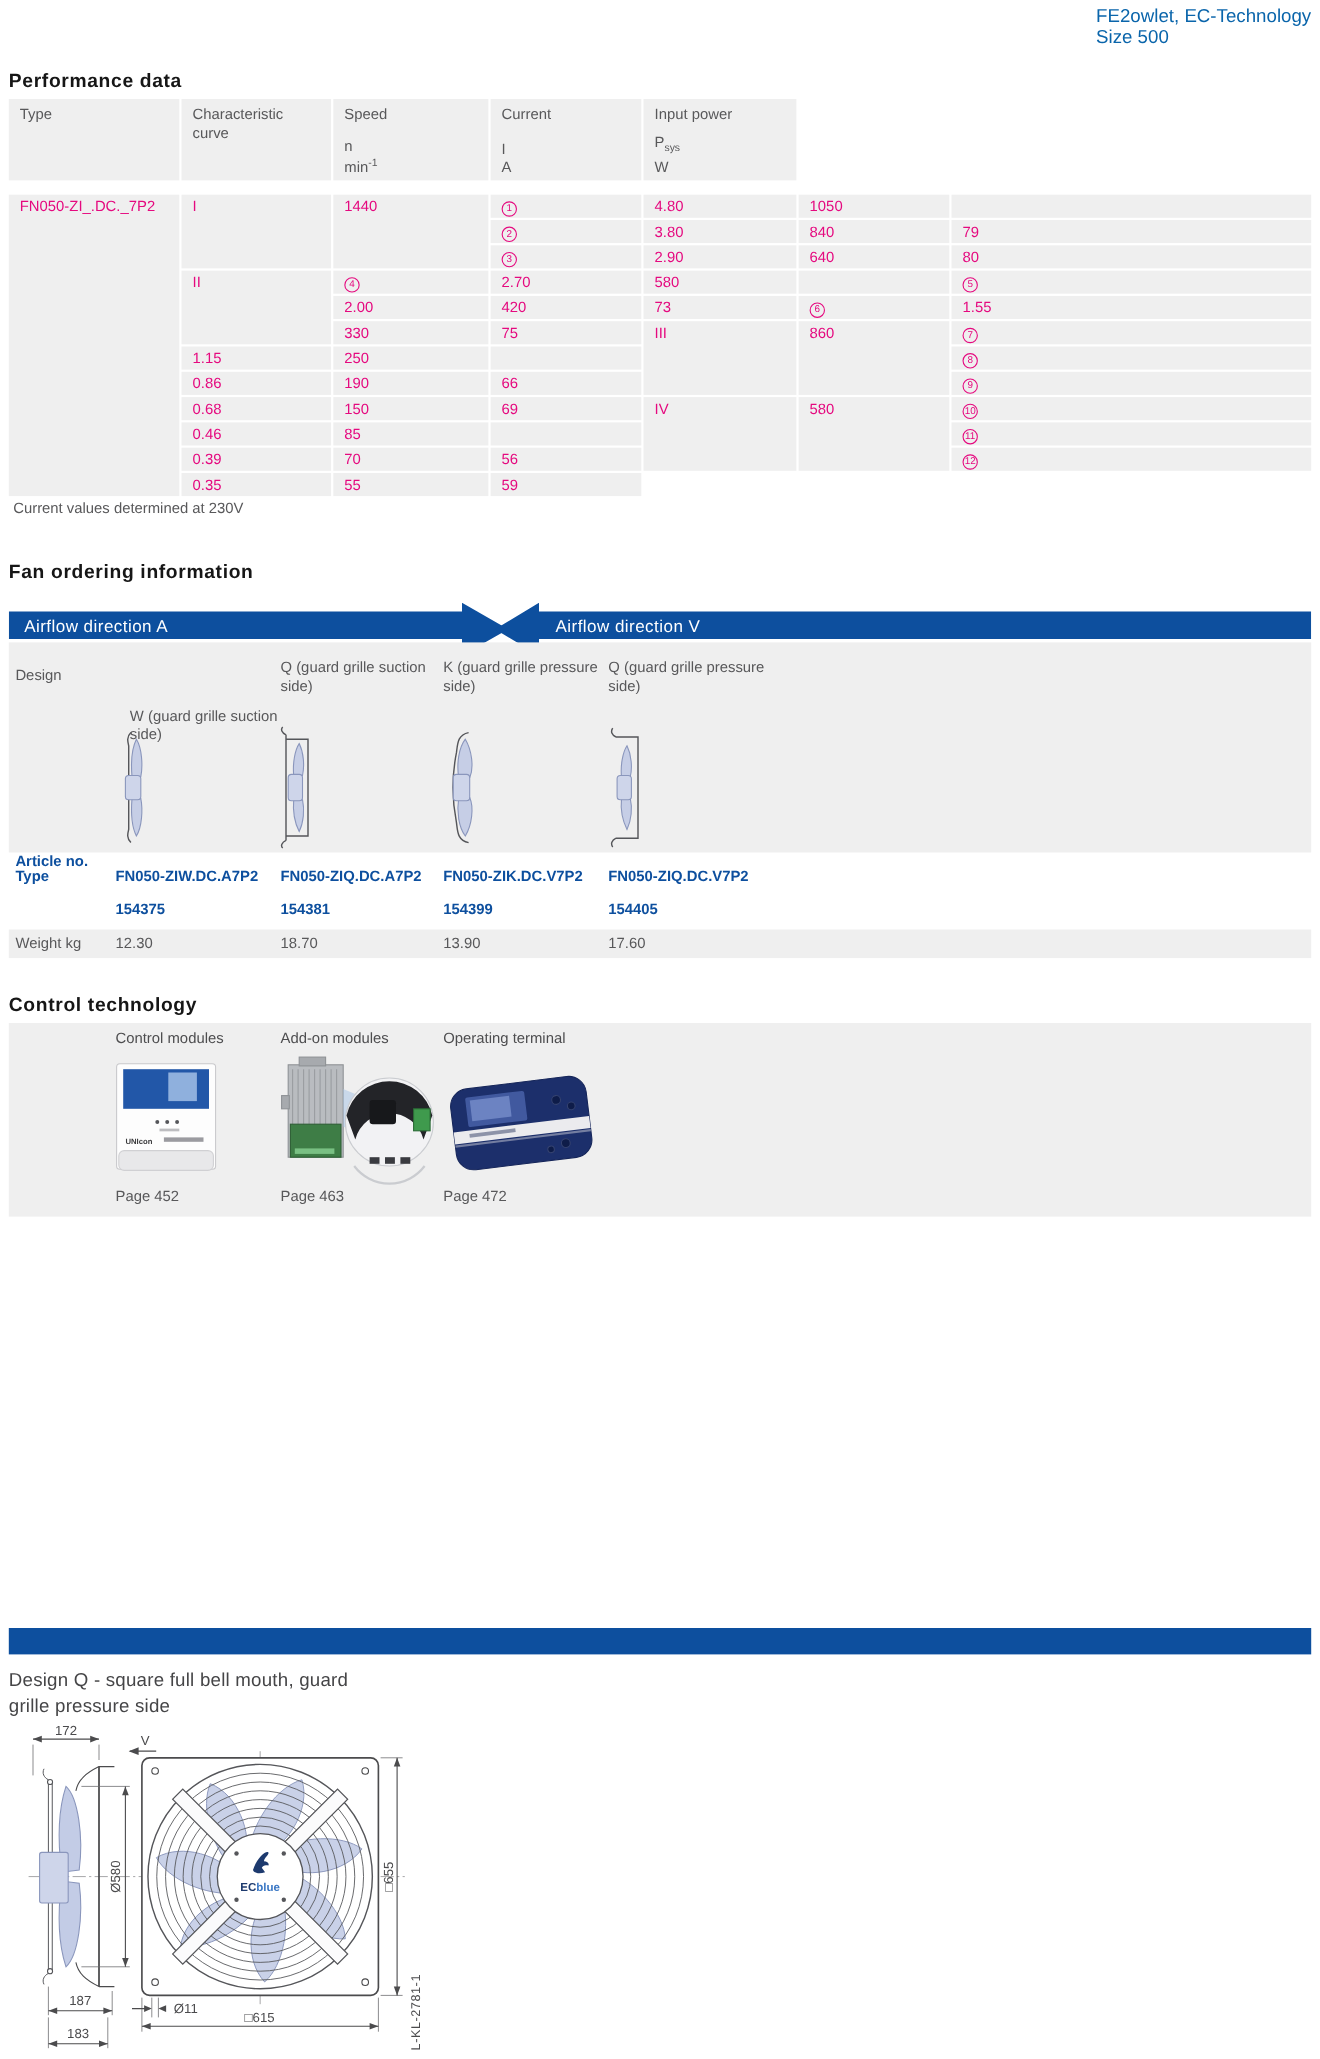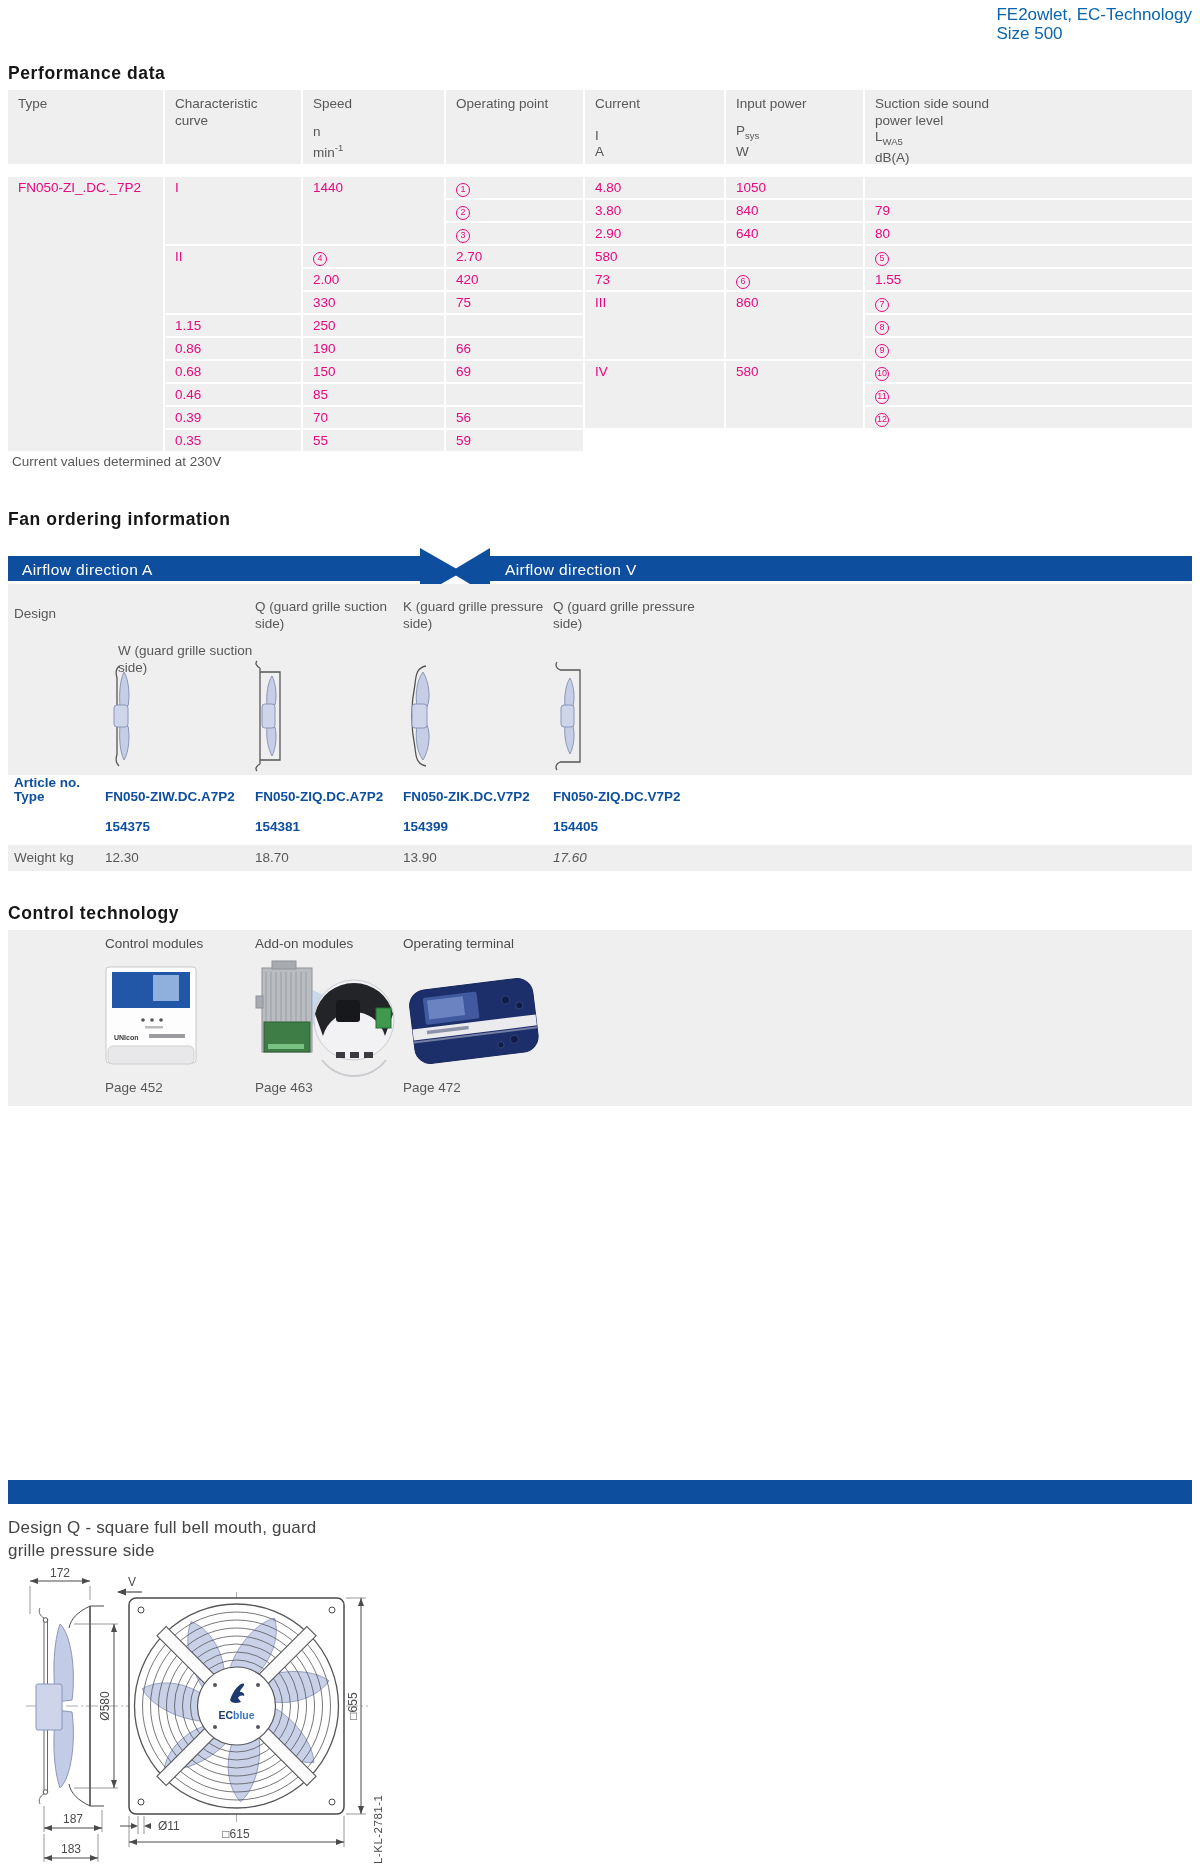--- a/index.html
+++ b/index.html
@@ -71,41 +71,31 @@
         <div class="ph-top">Characteristic curve</div>
       </div>
       <div class="pcell">
         <div class="ph-top">Speed</div>
         <div class="ph-unit">
           <div>n</div>
           <div><span>min</span><sup>-1</sup></div>
         </div>
       </div>
       <div class="pcell">
-        <div class="ph-top">Operating point</div>
-      </div>
-      <div class="pcell">
         <div class="ph-top">Current</div>
         <div class="ph-unit">
           <div>I</div>
           <div>A</div>
         </div>
       </div>
       <div class="pcell">
         <div class="ph-top">Input power</div>
         <div class="ph-unit">
           <div><span>P</span><sub>sys</sub></div>
           <div>W</div>
-        </div>
-      </div>
-      <div class="pcell">
-        <div class="ph-top">Suction side sound power level</div>
-        <div class="ph-unit">
-          <div><span>L</span><sub>WA5</sub></div>
-          <div>dB(A)</div>
         </div>
       </div>
     </div>
     <div class="pbody" id="perf-body">
         <div class="pcell" style="grid-row: span 12;">FN050-ZI_.DC._7P2</div>
         <div class="pcell" style="grid-row: span 3;">I</div>
         <div class="pcell" style="grid-row: span 3;">1440</div>
         <div class="pcell"><span class="circ">1</span></div>
         <div class="pcell">4.80</div>
         <div class="pcell">1050</div>
@@ -219,21 +209,21 @@
   <div class="dval blue-b" style="left:105px;top:819px;">154375</div>
   <div class="dval blue-b" style="left:255px;top:819px;">154381</div>
   <div class="dval blue-b" style="left:403px;top:819px;">154399</div>
   <div class="dval blue-b" style="left:553px;top:819px;">154405</div>
 
   <div class="weight-strip"></div>
   <div class="row-label gray-t" style="top:850px;">Weight kg</div>
   <div class="dval gray-t" style="left:105px;top:850px;">12.30</div>
   <div class="dval gray-t" style="left:255px;top:850px;">18.70</div>
   <div class="dval gray-t" style="left:403px;top:850px;">13.90</div>
-  <div class="dval gray-t" style="left:553px;top:850px;font-style:italic;">17.60</div>
+  <div class="dval gray-t" style="left:553px;top:850px;">17.60</div>
 
   <div class="h1" style="top:903px;">Control technology</div>
   <div class="control-box"></div>
   <div class="clabel" style="left:105px;">Control modules</div>
   <div class="clabel" style="left:255px;">Add-on modules</div>
   <div class="clabel" style="left:403px;">Operating terminal</div>
 
   <svg class="abs" style="left:105px;top:966px;" width="92" height="104" viewBox="0 0 92 104">
     <rect x="1" y="1" width="90" height="96" rx="3" fill="#fdfdfd" stroke="#c9c9cc"></rect>
     <rect x="7" y="6" width="78" height="36" fill="#2257a8"></rect>

